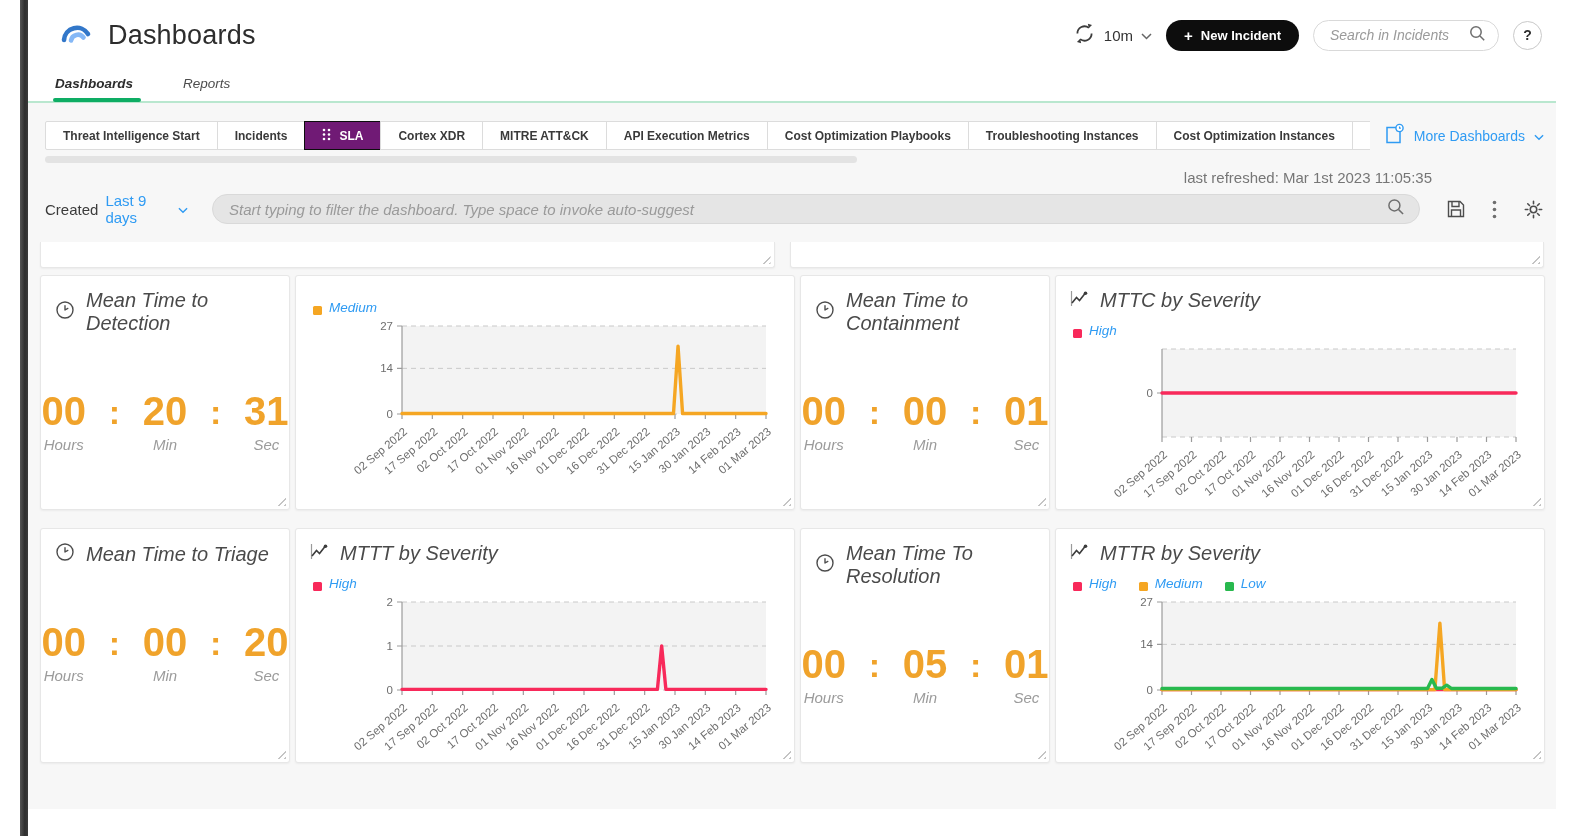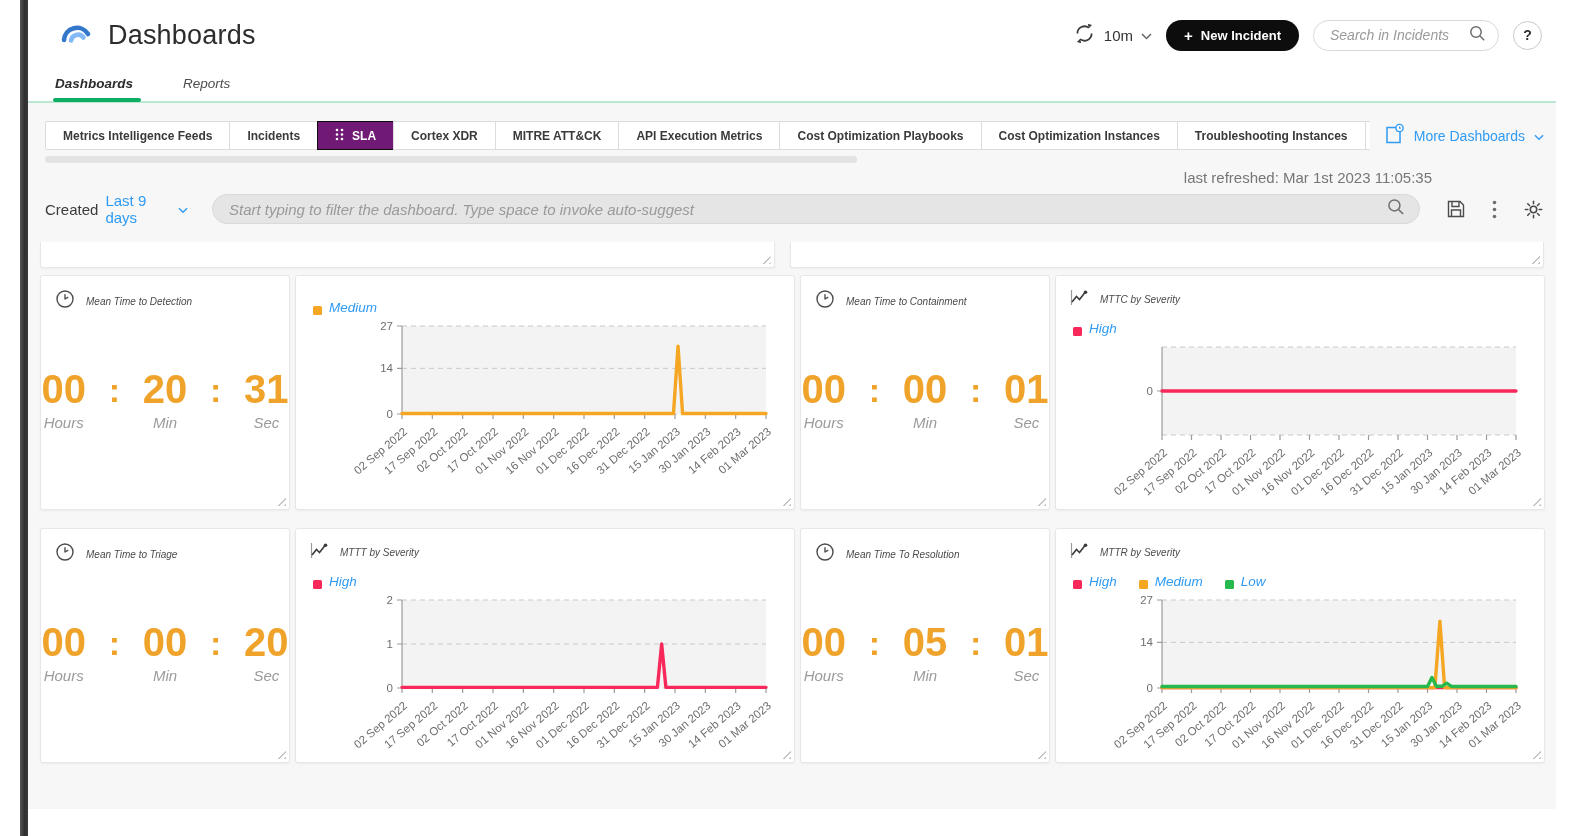--- a/index.html
+++ b/index.html
@@ -62,21 +62,21 @@
 
   
   .partial-row { display:flex; margin-top:16px; }
   .partial-card { height:26px; background:#fff; border:1px solid #e7e7e7; border-top:none;
     border-radius:0 0 3px 3px; box-shadow:0 1px 2px rgba(0,0,0,.05); position:relative; }
   .widget-grid { display:grid; grid-template-columns:250px 500px 250px 490px; column-gap:5px;
     row-gap:18px; margin-top:7px; }
   .card { background:#fff; border:1px solid #e7e7e7; border-radius:3px; height:235px;
     box-shadow:0 1px 2px rgba(0,0,0,.05); position:relative; padding:13px 14px; overflow:hidden; }
   .card-head { display:flex; align-items:center; gap:11px; }
-  .card-title { font-size:10px; font-style:italic; color:#4a4a4a; }
+  .card-title { font-size:20px; font-style:italic; color:#4a4a4a; }
   .resize-handle { position:absolute; right:3px; bottom:3px; width:10px; height:10px;
     background:repeating-linear-gradient(315deg,#c4c4c4 0 1.5px,transparent 1.5px 4.5px);
     clip-path:polygon(100% 0,100% 100%,0 100%); cursor:nwse-resize; }
 
   
   .timer { display:flex; justify-content:center; gap:16px; margin-top:54px; }
   .t-group { display:flex; flex-direction:column; align-items:center; min-width:58px; }
   .t-digits { font-size:40px; font-weight:700; color:#f0a32b; line-height:44px; }
   .t-colon { font-size:34px; font-weight:700; color:#f0a32b; line-height:46px; }
   .t-label { font-size:15px; font-style:italic; color:#9b9b9b; margin-top:3px; }
@@ -145,21 +145,21 @@
   <div class="page-tabs">
     <span class="page-tab active">Dashboards</span>
     <span class="page-tab">Reports</span>
   </div>
 
   <div class="content">
 
     <div class="dash-tab-row">
       <div class="tabs-strip">
         <div class="dash-tab">
-            <span>Metrics Intelligence Feeds</span>
+            <span>Threat Intelligence Start</span>
           </div>
         <div class="dash-tab">
             <span>Incidents</span>
           </div>
         <div class="dash-tab active">
           <span>
             <svg width="9" height="13" viewBox="0 0 9 13">
               <circle cx="2" cy="2" r="1.3" fill="#fff"></circle>
                 <circle cx="7" cy="2" r="1.3" fill="#fff"></circle>
               <circle cx="2" cy="6.5" r="1.3" fill="#fff"></circle>
@@ -176,24 +176,24 @@
         <div class="dash-tab">
             <span>MITRE ATT&amp;CK</span>
           </div>
         <div class="dash-tab">
             <span>API Execution Metrics</span>
           </div>
         <div class="dash-tab">
             <span>Cost Optimization Playbooks</span>
           </div>
         <div class="dash-tab">
+            <span>Troubleshooting Instances</span>
+          </div>
+        <div class="dash-tab">
             <span>Cost Optimization Instances</span>
-          </div>
-        <div class="dash-tab">
-            <span>Troubleshooting Instances</span>
           </div>
         <div class="dash-tab"></div>
       </div>
       <div class="more-group">
         <span>
           <svg width="21" height="22" viewBox="0 0 21 22">
             <path d="M3 4.5 h10 l3 3 v12 h-13 z" fill="none" stroke="#2f9bf3" stroke-width="1.5"></path>
             <path d="M13 4.5 v3 h3" fill="none" stroke="#2f9bf3" stroke-width="1.5"></path>
             <circle cx="15.5" cy="5" r="3.6" fill="#fff" stroke="#2f9bf3" stroke-width="1.4"></circle>
             <path d="M15.5 3.4 v1.7 h1.4" fill="none" stroke="#2f9bf3" stroke-width="1.1"></path>

